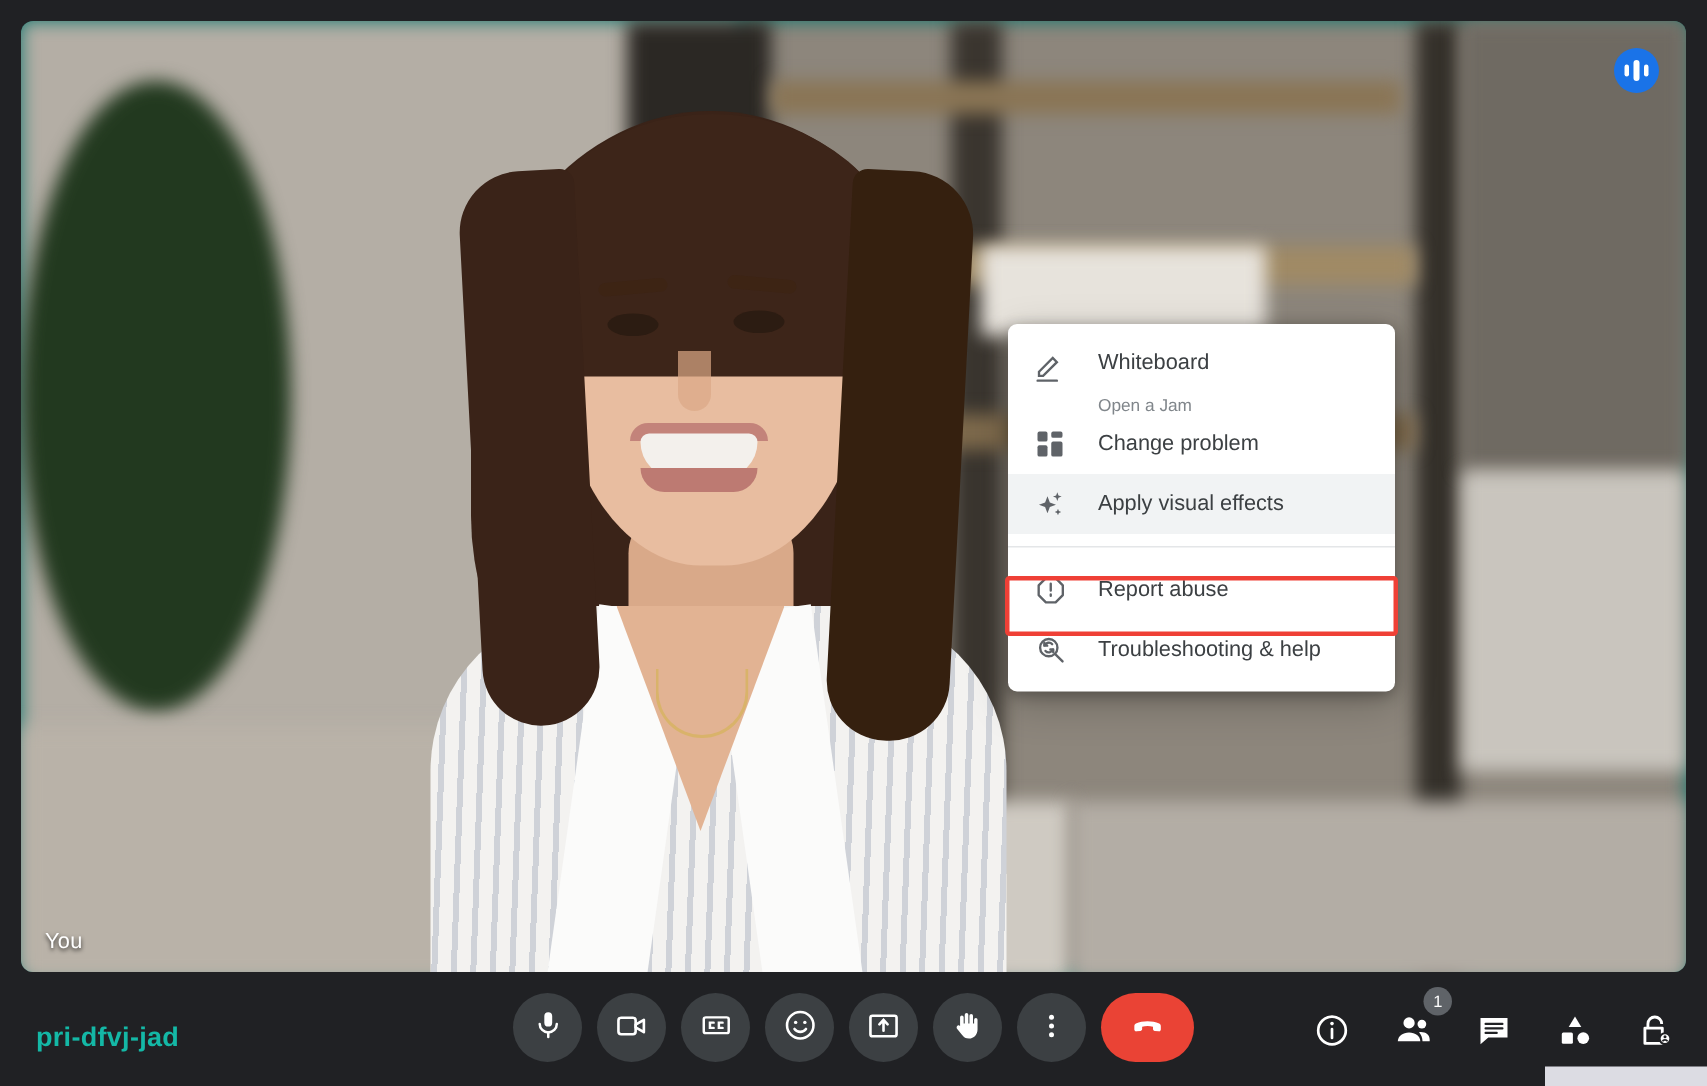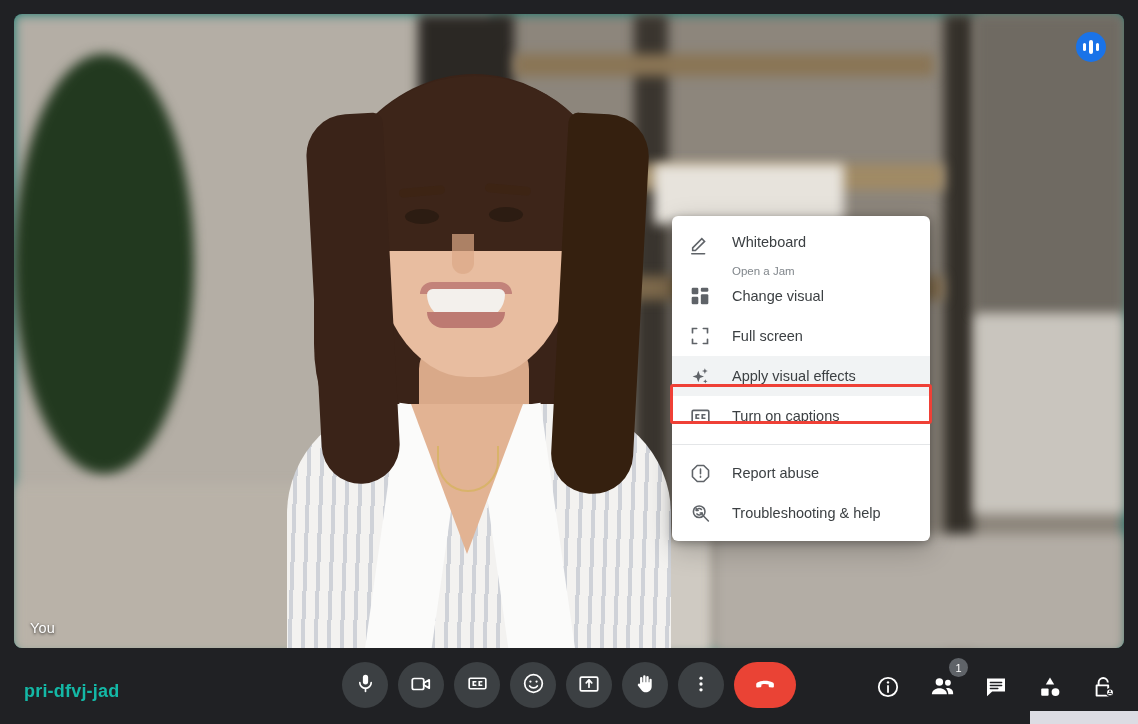--- a/index.html
+++ b/index.html
@@ -210,60 +210,39 @@
     <div class="mi">
       <span class="ico">
         <svg width="20" height="20" viewBox="0 0 24 24" fill="currentColor">
           <rect x="2" y="2" width="8" height="8" rx="1.5"></rect>
             <rect x="13" y="2" width="9" height="5" rx="1.5"></rect>
           <rect x="2" y="13" width="8" height="9" rx="1.5"></rect>
             <rect x="13" y="10" width="9" height="12" rx="1.5"></rect>
         </svg>
       </span>
       <span class="txt">
-          <span class="lab">Change visual</span>
-        </span>
-    </div>
-
-    <div class="mi">
-      <span class="ico">
-        <svg width="20" height="20" viewBox="0 0 24 24" fill="none" stroke="currentColor" stroke-width="2" stroke-linecap="round">
-          <path d="M3 8V3h5M16 3h5v5M21 16v5h-5M8 21H3v-5"></path>
-        </svg>
-      </span>
-      <span class="txt">
-          <span class="lab">Full screen</span>
-        </span>
-    </div>
+          <span class="lab">Change problem</span>
+        </span>
+    </div>
+
 
 
     <div class="mi hl">
       <span class="ico">
         <svg width="21" height="21" viewBox="0 0 24 24" fill="currentColor">
           <path d="M9.5 5.5 L11.3 10.2 L16 12 L11.3 13.8 L9.5 18.5 L7.7 13.8 L3 12 L7.7 10.2 Z"></path>
           <path d="M17 2.5 L17.9 4.9 L20.3 5.8 L17.9 6.7 L17 9.1 L16.1 6.7 L13.7 5.8 L16.1 4.9 Z"></path>
           <path d="M17.5 15 L18.2 16.8 L20 17.5 L18.2 18.2 L17.5 20 L16.8 18.2 L15 17.5 L16.8 16.8 Z"></path>
         </svg>
       </span>
       <span class="txt">
           <span class="lab">Apply visual effects</span>
         </span>
     </div>
 
-    <div class="mi">
-      <span class="ico">
-        <svg width="21" height="21" viewBox="0 0 24 24" fill="none" stroke="currentColor" stroke-width="1.9">
-          <rect x="2.5" y="5" width="19" height="14" rx="1.5"></rect>
-          <path d="M10 10H7v4h3M17 10h-3v4h3" stroke-linecap="round"></path>
-        </svg>
-      </span>
-      <span class="txt">
-          <span class="lab">Turn on captions</span>
-        </span>
-    </div>
 
     <div class="divider"></div>
 
 
     <div class="mi">
       <span class="ico">
         <svg width="21" height="21" viewBox="0 0 24 24" fill="none" stroke="currentColor" stroke-width="1.8">
           <path d="M8.3 2.8h7.4l5.5 5.5v7.4l-5.5 5.5H8.3L2.8 15.7V8.3z" stroke-linejoin="round"></path>
           <path d="M12 7v5.2M12 15.2v1" stroke-linecap="round"></path>
         </svg>

